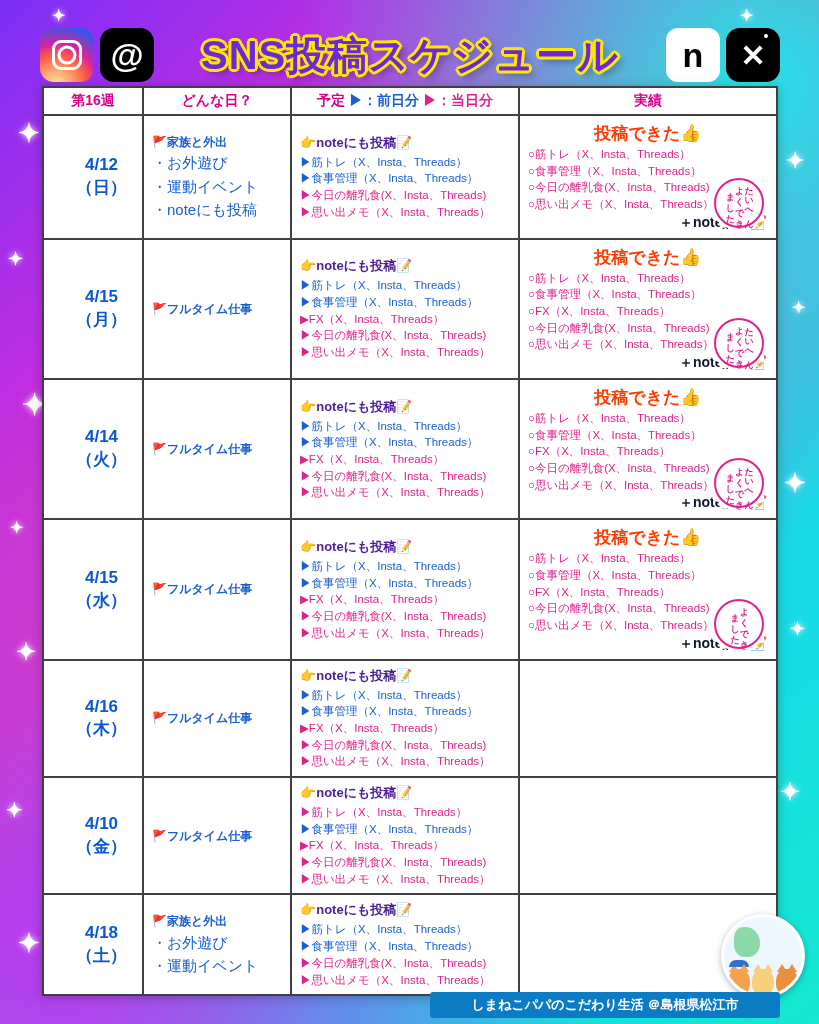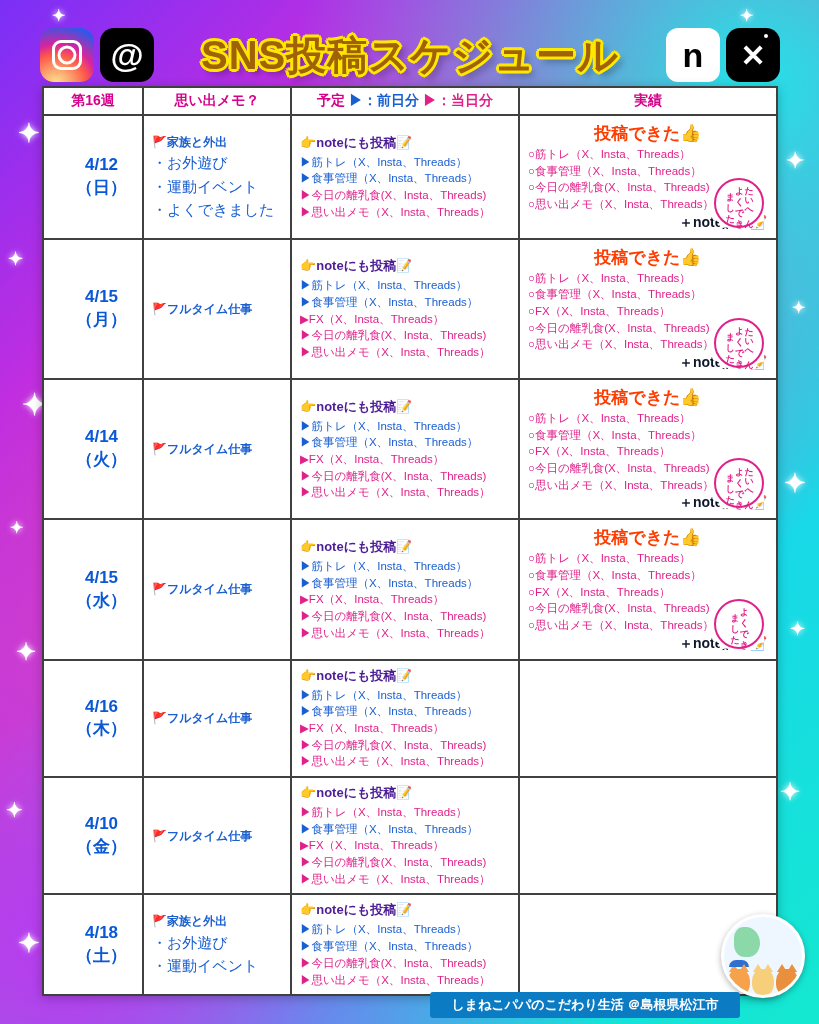--- a/index.html
+++ b/index.html
@@ -34,21 +34,21 @@
     background: radial-gradient(circle at 30% 107%, #fdf497 0%, #fd5949 45%, #d6249f 60%, #285AEB 90%);
   }
   .ico-ig .ring { width:30px;height:30px;border:3px solid #fff;border-radius:9px;position:relative;}
   .ico-ig .ring:after{content:"";position:absolute;left:50%;top:50%;transform:translate(-50%,-50%);width:13px;height:13px;border:3px solid #fff;border-radius:50%;}
   .ico-ig .dot{position:absolute;right:12px;top:12px;width:4px;height:4px;background:#fff;border-radius:50%;}
   .ico-th { background:#000; font-size:34px; }
   .ico-n { background:#fff; color:#000; font-size:34px; font-weight:bold; border-radius:12px; }
   .ico-x { background:#000; font-size:30px; }
   .title {
     font-size:40px; font-weight:bold; letter-spacing:1px;
-    color:#a16207;
+    color:#6d28d9;
     -webkit-text-stroke: 0px;
     text-shadow:
        3px 0 0 #ffe800, -3px 0 0 #ffe800, 0 3px 0 #ffe800, 0 -3px 0 #ffe800,
        2px 2px 0 #ffe800, -2px 2px 0 #ffe800, 2px -2px 0 #ffe800, -2px -2px 0 #ffe800,
        5px 5px 7px rgba(0,0,0,.35);
     margin: 0 2px;
     white-space:nowrap;
   }
   
   .table {
@@ -97,21 +97,21 @@
     border-radius:50%;
     box-shadow:0 0 0 2px rgba(224,33,138,.0);
   }
   .stamp-in {
     width:50px;height:50px;border:2px solid #e0218a;border-radius:50%;
     display:flex;align-items:center;justify-content:center;
     writing-mode:vertical-rl; letter-spacing:1px; font-size:9px;
   }
   
   .footer {
-    position:absolute; left:430px; bottom:6px; width:310px; height:26px;
+    position:absolute; left:430px; bottom:6px; width:350px; height:26px;
     background:#0b7cc4; color:#fff; font-size:13px; font-weight:bold;
     display:flex; align-items:center; justify-content:center; border-radius:3px;
   }
   .avatar {
     position:absolute; right:14px; bottom:26px; width:84px; height:84px; border-radius:50%;
     background:#eef7ff; border:3px solid #fff; overflow:hidden;
     display:flex; align-items:flex-end; justify-content:center;
     box-shadow:0 2px 6px rgba(0,0,0,.3);
   }
   .avatar .map { position:absolute; left:10px; top:10px; width:26px; height:30px; background:#7fd4a0; border-radius:40% 60% 50% 45%; opacity:.9;}
@@ -161,40 +161,40 @@
       <div class="ico ico-x">
         <span>✕</span>
       </div>
     </div>
   </div>
 
   <table class="table">
     <thead>
       <tr>
         <th class="c1">第16週</th>
-        <th>思い出メモ？</th>
+        <th>どんな日？</th>
         <th>
           <span>予定</span>
           <span class="arrow-b">▶：前日分</span>
           <span class="arrow-p">▶：当日分</span>
         </th>
         <th>実績</th>
       </tr>
     </thead>
     <tbody id="tbody">
         <tr>
           <td class="col-date">
             <div>4/12</div>
             <div>（日）</div>
           </td>
           <td class="col-kind">
             <div class="kind-main"><span class="flag">🚩</span><span>家族と外出</span></div>
             <div class="kind-sub">・お外遊び</div>
             <div class="kind-sub">・運動イベント</div>
-            <div class="kind-sub">・よくできました</div>
+            <div class="kind-sub">・noteにも投稿</div>
           </td>
           <td class="col-plan">
             <div class="plan-head">👉noteにも投稿📝</div>
             <div class="plan-line"><span class="tri-b">▶</span><span class="txt-b">筋トレ（X、Insta、Threads）</span></div>
             <div class="plan-line"><span class="tri-b">▶</span><span class="txt-b">食事管理（X、Insta、Threads）</span></div>
             <div class="plan-line"><span class="tri-p">▶</span><span class="txt-p">今日の離乳食(X、Insta、Threads)</span></div>
             <div class="plan-line"><span class="tri-p">▶</span><span class="txt-p">思い出メモ（X、Insta、Threads）</span></div>
           </td>
           <td class="col-res">
             <div class="res-head">投稿できた👍</div>

